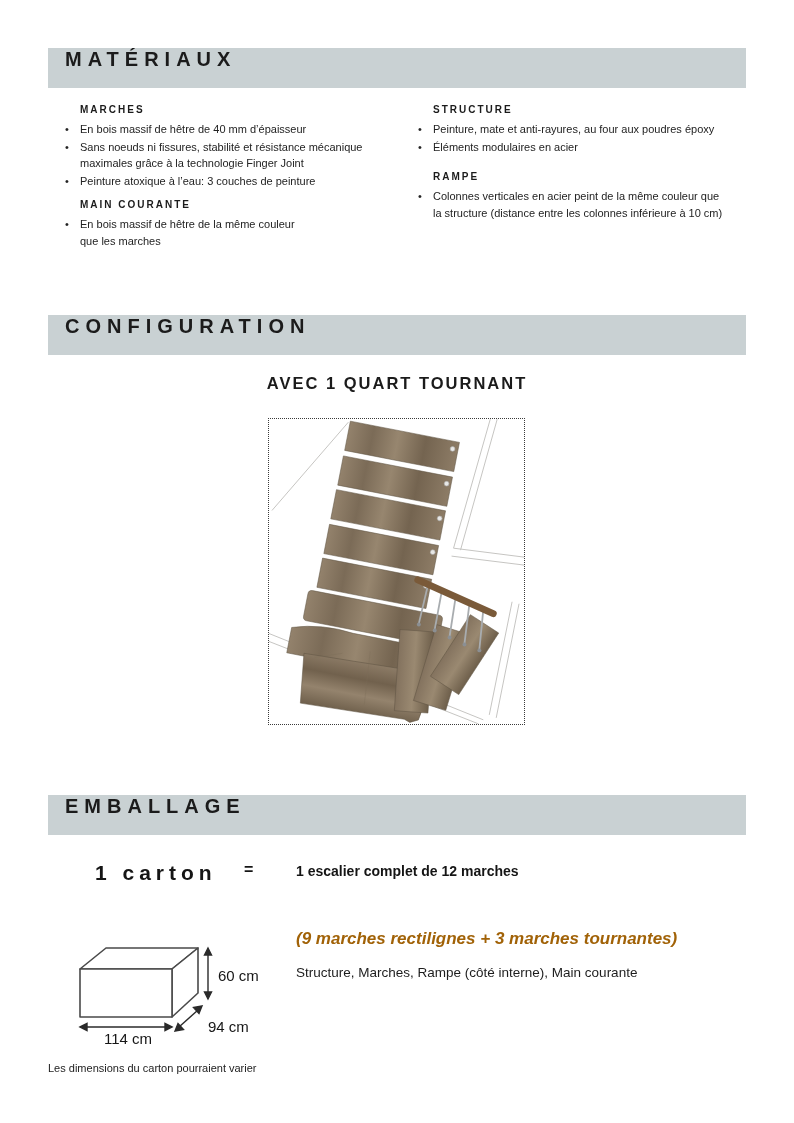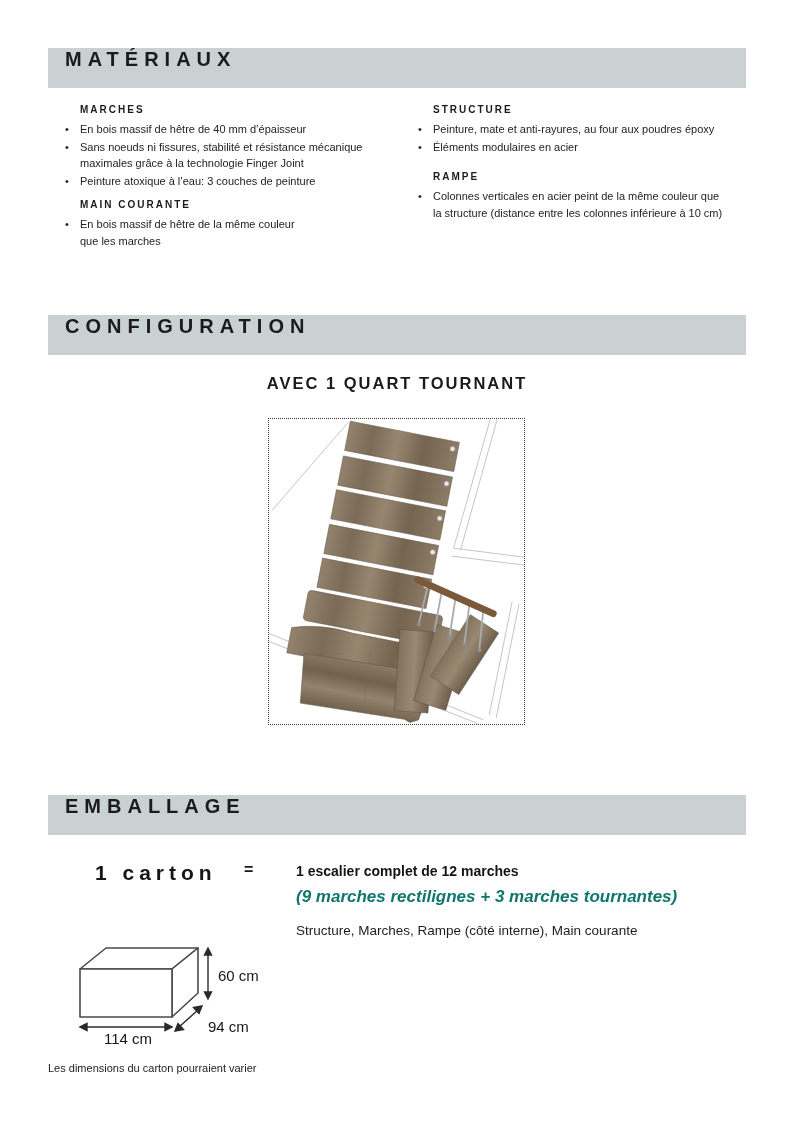--- a/index.html
+++ b/index.html
@@ -25,21 +25,21 @@
         font-size:16.5px;font-weight:700;letter-spacing:2px;color:#1b1b1b;}
   .stair-box{position:absolute;left:268px;top:418px;width:257px;height:307px;
         border:1px dotted #3a3a3a;box-sizing:border-box;background:#fff;}
   .stair-box svg{display:block;width:100%;height:100%;}
 
   .eq-left{position:absolute;left:95px;top:861px;font-size:21px;font-weight:700;
         letter-spacing:5px;color:#151515;}
   .eq-sign{position:absolute;left:244px;top:861px;font-size:16px;font-weight:700;color:#151515;}
   .eq-right{position:absolute;left:296px;top:859px;width:450px;}
   .eq-line1{font-size:14px;font-weight:700;color:#151515;line-height:25px;}
-  .eq-line2{font-size:17px;font-weight:700;font-style:italic;color:#0f766e;line-height:25px;}
+  .eq-line2{font-size:17px;font-weight:700;font-style:italic;color:#a16207;line-height:25px;margin-top:42px;}
   .eq-line3{font-size:13.5px;color:#1d1d1d;margin-top:14px;}
 
   .carton-fig{position:absolute;left:72px;top:933px;width:220px;height:112px;text-align:right;}
   .carton-fig svg{display:block;width:100%;height:100%;}
   .carton-fig text{font-family:"Liberation Sans",sans-serif;font-size:15px;fill:#161616;}
 
   .footnote{position:absolute;left:48px;top:1062px;font-size:11px;color:#1c1c1c;}
 </style>
 </head>
 <body>

